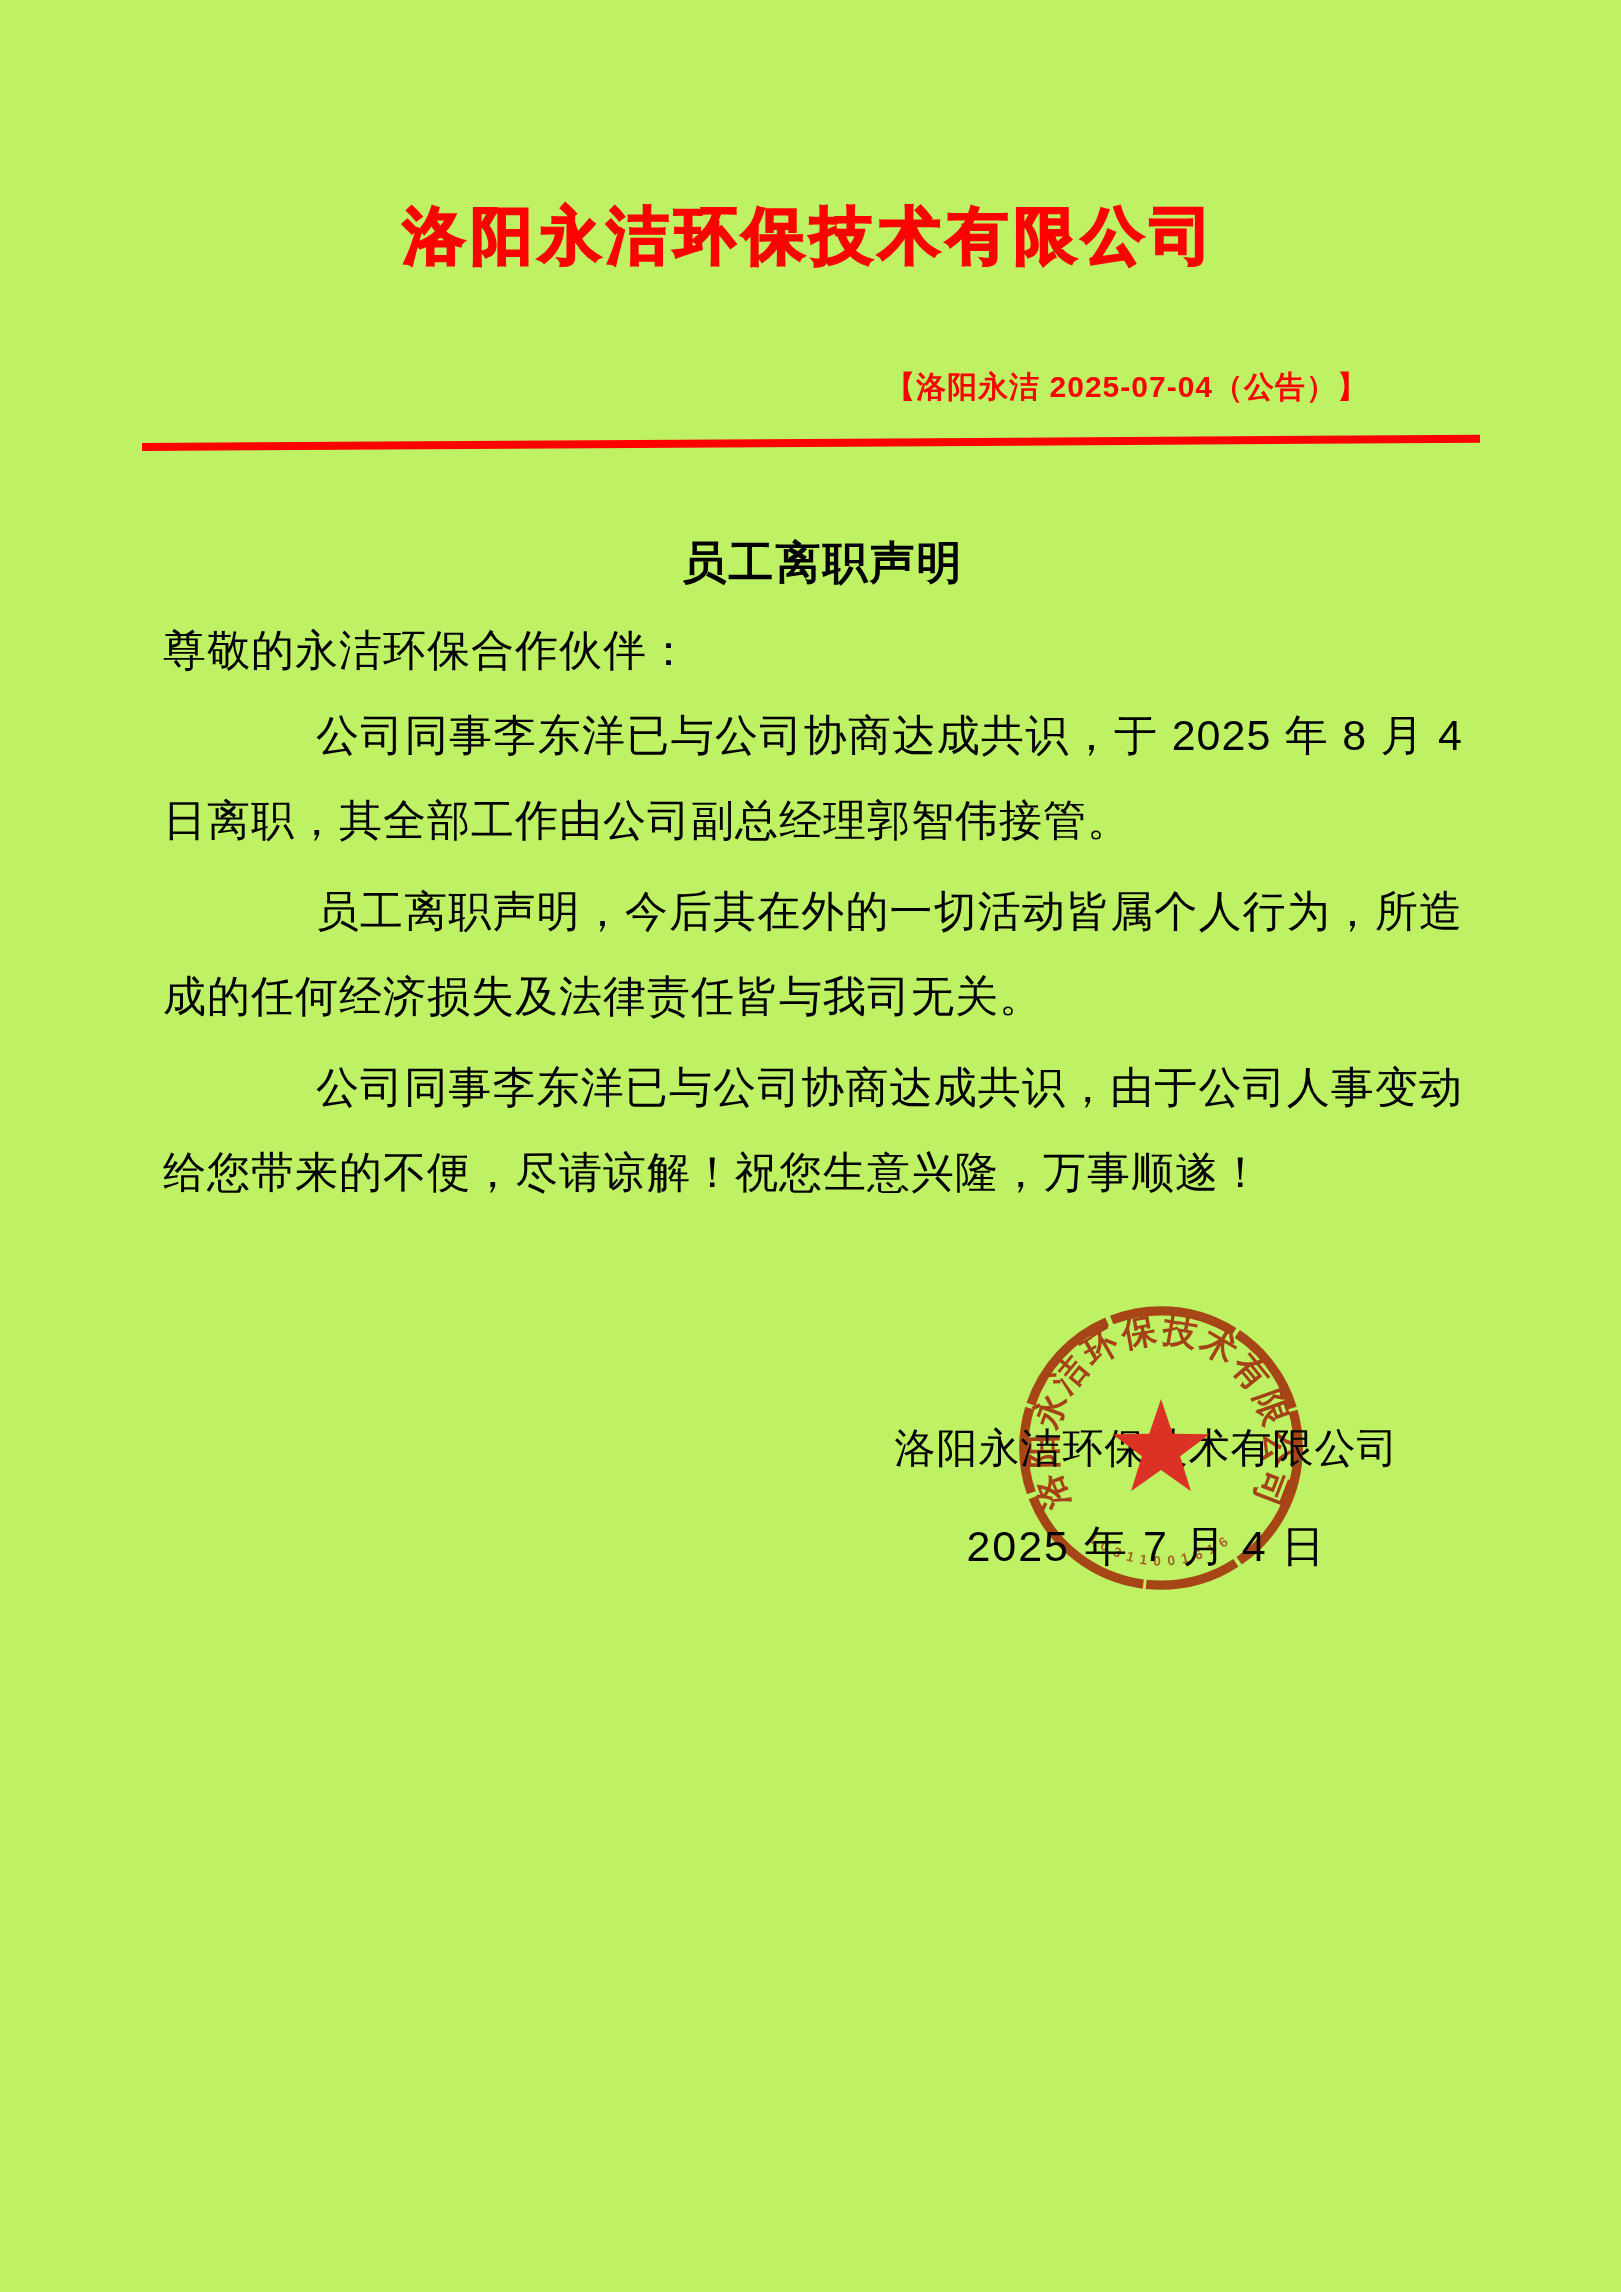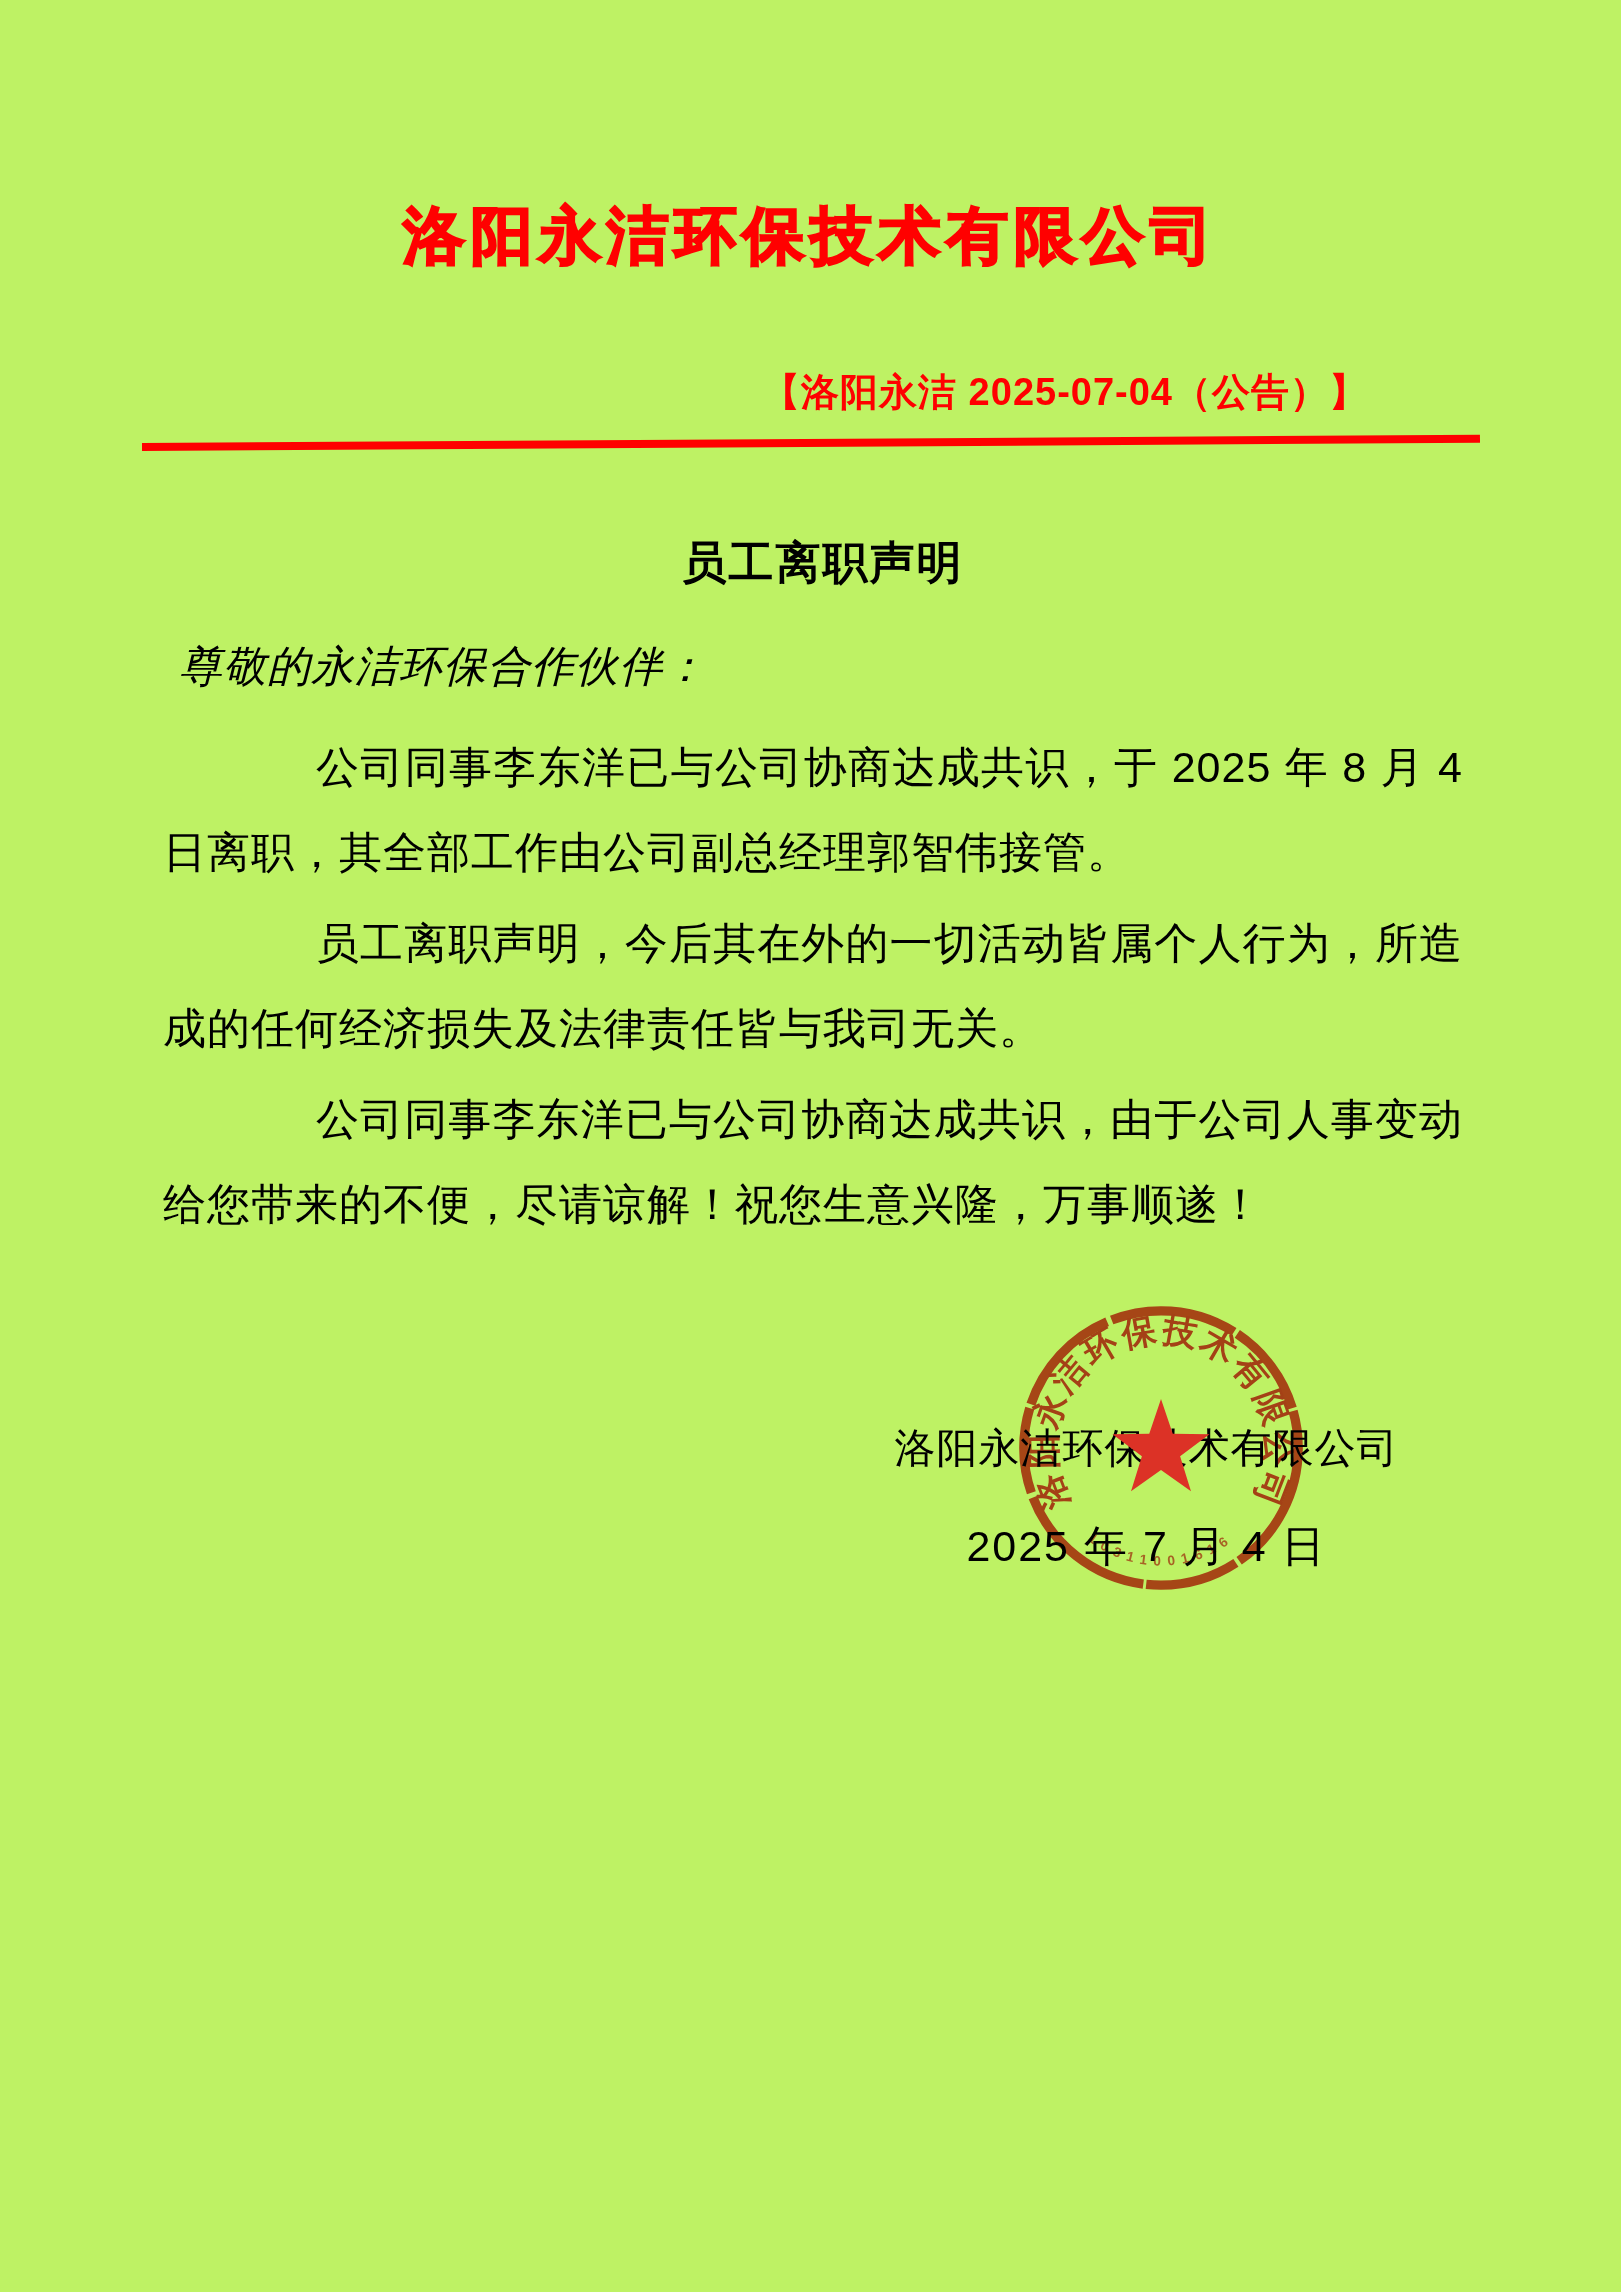--- a/index.html
+++ b/index.html
@@ -25,21 +25,21 @@
     font-weight: 900;
     color: #ff0000;
     -webkit-text-stroke: 2.2px #ff0000;
     letter-spacing: 5.9px;
   }
 
   .doc-number {
     position: absolute;
     top: 367px;
     right: 253px;
-    font-size: 38px;
+    font-size: 30px;
     font-weight: bold;
     color: #ff0000;
     letter-spacing: 1px;
   }
 
   .red-rule {
     position: absolute;
     top: 443px;
     left: 142px;
     width: 1338px;
@@ -67,21 +67,21 @@
     position: absolute;
     top: 608px;
     left: 163px;
     width: 1300px;
     font-size: 43px;
     line-height: 85px;
     text-align: justify;
     letter-spacing: 1px;
   }
   .body-text p { margin: 0 0 5.9px 0; }
-  .body-text p.salutation { margin: 16px; text-indent: 0; font-style: italic; }
+  .body-text p.salutation { margin: 0; text-indent: 0; }
   .body-text p.para { text-indent: 153px; }
 
   .signature {
     position: absolute;
     top: 1419px;
     left: 882px;
     width: 529px;
     text-align: center;
     z-index: 1;
   }

